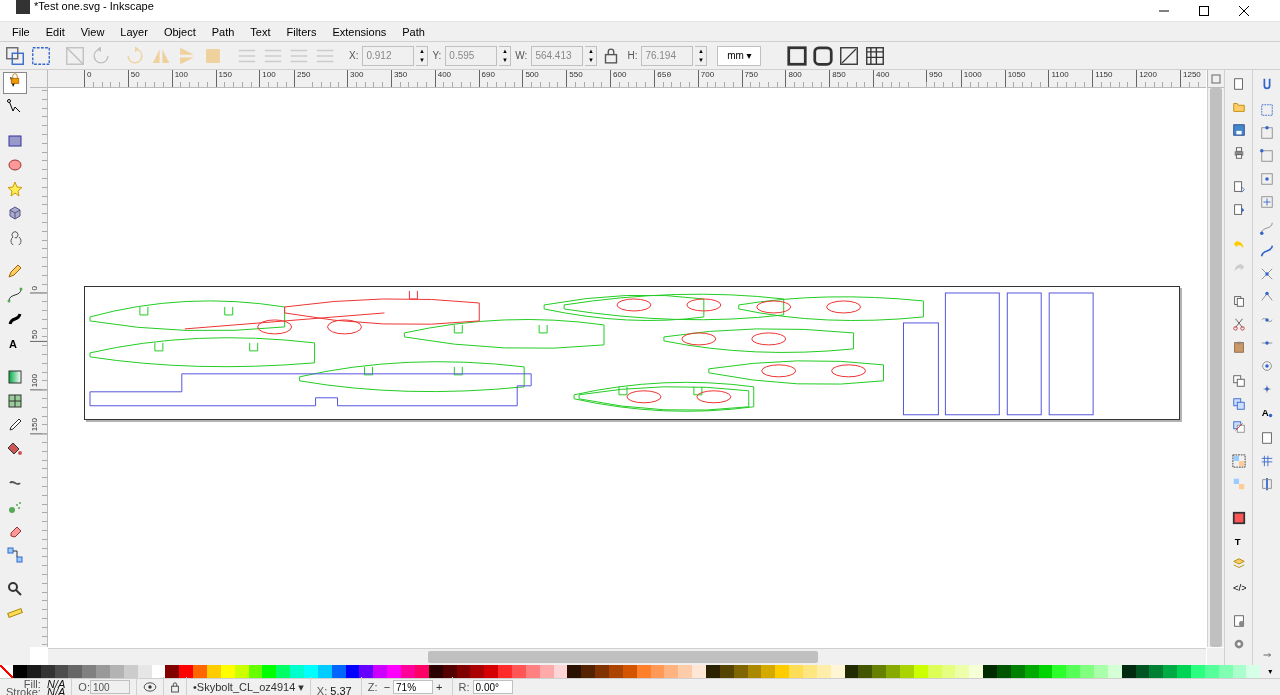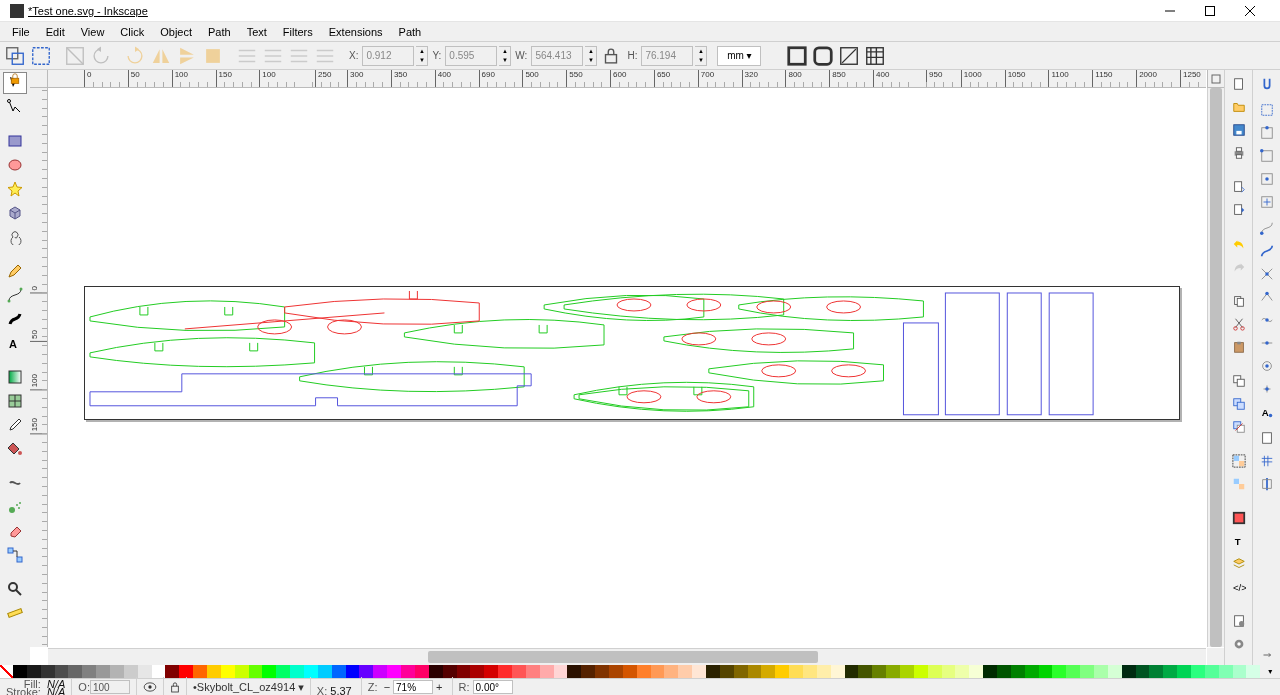--- a/index.html
+++ b/index.html
@@ -1,19 +1,19 @@
 <!DOCTYPE html>
 <html><head>
 <meta charset="utf-8">
 <style>
 * { margin: 0; padding: 0; box-sizing: border-box; font-family: "Segoe UI", Tahoma, sans-serif; font-size: 11px; user-select: none; }
 html, body { width: 1280px; height: 695px; overflow: hidden; background: #f0f0f0; color: #000; }
 
 
-.titlebar { height: 22px; background: #fff; display: flex; align-items: center; padding: 0 10px; border-bottom: 1px solid #e5e5e5; text-decoration: underline; }
+.titlebar { height: 22px; background: #fff; display: flex; padding: 0 16px; border-bottom: 1px solid #e5e5e5; }
 .titlebar .appicon { width: 14px; height: 14px; margin-right: 4px; background: #333; display:inline-block; }
 .titlebar .title { flex: 1; font-size: 11px; }
 .titlebar .winbtn { width: 40px; height: 22px; display:flex; align-items:center; justify-content:center; }
 .titlebar .winbtn svg { width:10px; height:10px; }
 
 
 .menubar { height: 20px; background: #f0f0f0; display: flex; align-items:center; padding: 0 4px; border-bottom: 1px solid #d0d0d0; }
 .menubar .menuitem { padding: 2px 8px; }
 
 
@@ -98,21 +98,21 @@
       <svg viewBox="0 0 10 10">
         <path d="M0 0l10 10M10 0L0 10" stroke="#000"></path>
       </svg>
     </div>
 </div>
 
 <div class="menubar">
   <div class="menuitem">File</div>
   <div class="menuitem">Edit</div>
   <div class="menuitem">View</div>
-  <div class="menuitem">Click</div>
+  <div class="menuitem">Layer</div>
   <div class="menuitem">Object</div>
   <div class="menuitem">Path</div>
   <div class="menuitem">Text</div>
   <div class="menuitem">Filters</div>
   <div class="menuitem">Extensions</div>
   <div class="menuitem">Path</div>
 </div>
 
 <div class="toolbar">
   <div class="tb-btn">
@@ -405,21 +405,21 @@
         <div class="tick" style="left: 167.52px;">150</div>
         <div class="tick minor" style="left: 176.288px;"></div>
         <div class="tick minor" style="left: 185.056px;"></div>
         <div class="tick minor" style="left: 193.824px;"></div>
         <div class="tick minor" style="left: 202.592px;"></div>
         <div class="tick" style="left: 211.36px;">100</div>
         <div class="tick minor" style="left: 220.128px;"></div>
         <div class="tick minor" style="left: 228.896px;"></div>
         <div class="tick minor" style="left: 237.664px;"></div>
         <div class="tick minor" style="left: 246.432px;"></div>
-        <div class="tick" style="left: 267px;">250</div>
+        <div class="tick" style="left: 246px;">250</div>
         <div class="tick minor" style="left: 263.968px;"></div>
         <div class="tick minor" style="left: 272.736px;"></div>
         <div class="tick minor" style="left: 281.504px;"></div>
         <div class="tick minor" style="left: 290.272px;"></div>
         <div class="tick" style="left: 299.04px;">300</div>
         <div class="tick minor" style="left: 307.808px;"></div>
         <div class="tick minor" style="left: 316.576px;"></div>
         <div class="tick minor" style="left: 325.344px;"></div>
         <div class="tick minor" style="left: 334.112px;"></div>
         <div class="tick" style="left: 342.88px;">350</div>
@@ -445,31 +445,31 @@
         <div class="tick" style="left: 518.24px;">550</div>
         <div class="tick minor" style="left: 527.008px;"></div>
         <div class="tick minor" style="left: 535.776px;"></div>
         <div class="tick minor" style="left: 544.544px;"></div>
         <div class="tick minor" style="left: 553.312px;"></div>
         <div class="tick" style="left: 562.08px;">600</div>
         <div class="tick minor" style="left: 570.848px;"></div>
         <div class="tick minor" style="left: 579.616px;"></div>
         <div class="tick minor" style="left: 588.384px;"></div>
         <div class="tick minor" style="left: 597.152px;"></div>
-        <div class="tick" style="left: 605.92px;">650</div>
+        <div class="tick" style="left: 605.92px; font-family: Liberation Mono, monospace;">650</div>
         <div class="tick minor" style="left: 614.688px;"></div>
         <div class="tick minor" style="left: 623.456px;"></div>
         <div class="tick minor" style="left: 632.224px;"></div>
         <div class="tick minor" style="left: 640.992px;"></div>
         <div class="tick" style="left: 649.76px;">700</div>
         <div class="tick minor" style="left: 658.528px;"></div>
         <div class="tick minor" style="left: 667.296px;"></div>
         <div class="tick minor" style="left: 676.064px;"></div>
         <div class="tick minor" style="left: 684.832px;"></div>
-        <div class="tick" style="left: 693.6px;">320</div>
+        <div class="tick" style="left: 693.6px;">750</div>
         <div class="tick minor" style="left: 702.368px;"></div>
         <div class="tick minor" style="left: 711.136px;"></div>
         <div class="tick minor" style="left: 719.904px;"></div>
         <div class="tick minor" style="left: 728.672px;"></div>
         <div class="tick" style="left: 737.44px;">800</div>
         <div class="tick minor" style="left: 746.208px;"></div>
         <div class="tick minor" style="left: 754.976px;"></div>
         <div class="tick minor" style="left: 763.744px;"></div>
         <div class="tick minor" style="left: 772.512px;"></div>
         <div class="tick" style="left: 781.28px;">850</div>
@@ -500,21 +500,21 @@
         <div class="tick" style="left: 1000.48px;">1100</div>
         <div class="tick minor" style="left: 1009.25px;"></div>
         <div class="tick minor" style="left: 1018.02px;"></div>
         <div class="tick minor" style="left: 1026.78px;"></div>
         <div class="tick minor" style="left: 1035.55px;"></div>
         <div class="tick" style="left: 1044.32px;">1150</div>
         <div class="tick minor" style="left: 1053.09px;"></div>
         <div class="tick minor" style="left: 1061.86px;"></div>
         <div class="tick minor" style="left: 1070.62px;"></div>
         <div class="tick minor" style="left: 1079.39px;"></div>
-        <div class="tick" style="left: 1088.16px;">2000</div>
+        <div class="tick" style="left: 1088.16px;">1200</div>
         <div class="tick minor" style="left: 1096.93px;"></div>
         <div class="tick minor" style="left: 1105.7px;"></div>
         <div class="tick minor" style="left: 1114.46px;"></div>
         <div class="tick minor" style="left: 1123.23px;"></div>
         <div class="tick" style="left: 1132px;">1250</div>
         <div class="tick minor" style="left: 1140.77px;"></div>
         <div class="tick minor" style="left: 1149.54px;"></div>
       </div>
     <div class="ruler-v" id="rulerV">
         <div class="tick" style="top: 198px;">0</div>

